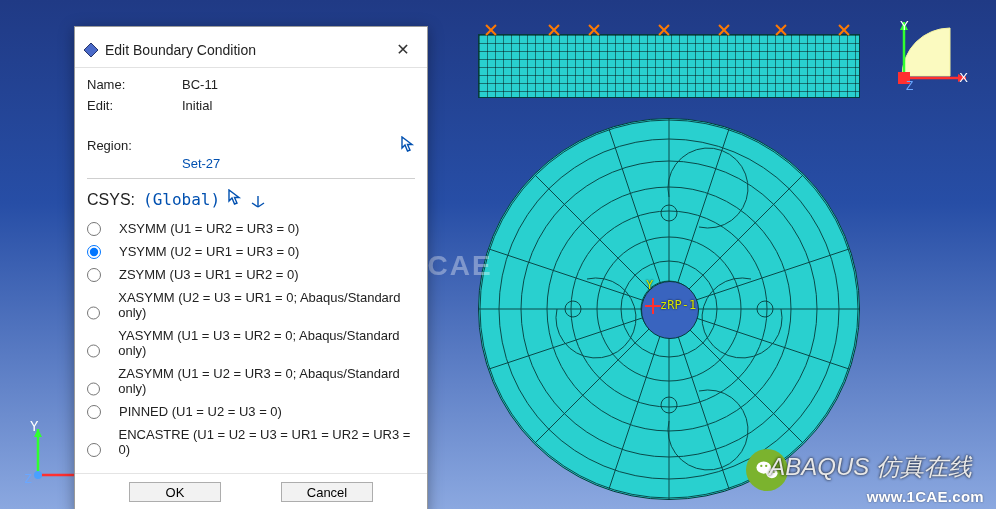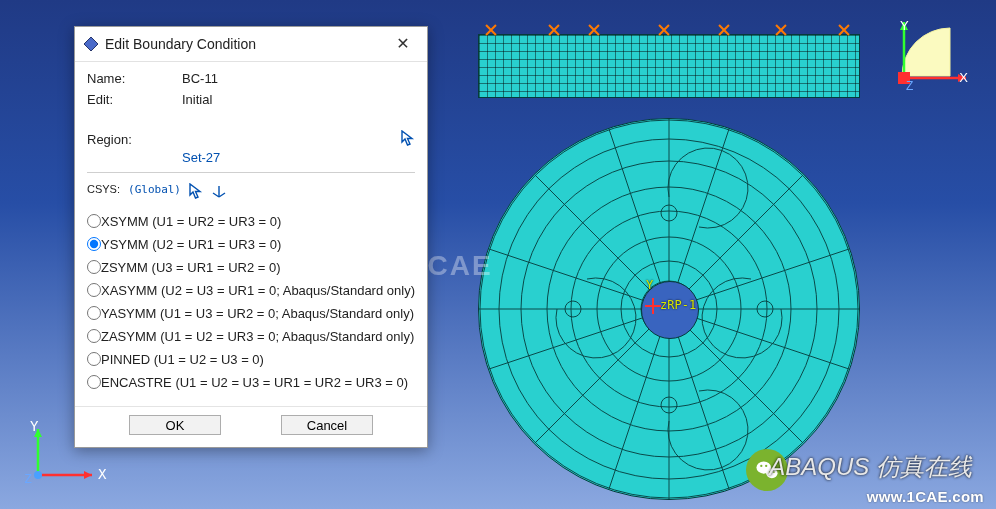--- a/index.html
+++ b/index.html
@@ -145,46 +145,47 @@
     width: 352px;
     background: #fff;
     border: 1px solid #9a9a9a;
     box-shadow: 0 3px 14px rgba(0,0,0,0.35);
   }
   .dlg-title {
     display: flex;
     align-items: center;
     padding: 6px 10px 6px 8px;
     border-bottom: 1px solid #e2e2e2;
+    margin-top: 6px;
   }
   .dlg-title .ico {
     width: 16px; height: 16px;
     margin-right: 6px;
     display:inline-flex;align-items:center;justify-content:center;
   }
   .dlg-title .ttl { flex:1; font-size: 14px; }
   .dlg-title .x {
     width: 28px; height: 22px;
     border: none; background: transparent;
     font-size: 16px; line-height: 1; cursor: pointer;
     color: #333;
   }
   .dlg-form { padding: 6px 12px 4px 12px; }
   .form-row { display:flex; align-items:center; padding: 3px 0; font-size: 13px; gap: 35px; }
   .form-row .lbl { width: 60px; color: #222; }
   .form-row .val { flex:1; }
   .link-text { color: #0150b0; margin-top: 37px; }
   .cursor-ico { color:#0150b0; margin-left:8px; font-size:14px; }
   .hr { height:1px; background:#cfcfcf; margin:4px 0 6px; }
-  .csys-line { display:flex; align-items:flex-start; gap:8px; font-size:11px; font-family: Consolas, monospace; color:#0150b0; padding:4px 0 6px;}
+  .csys-line { display:flex; align-items:flex-end; gap:8px; font-size:16px; font-family: Consolas, monospace; color:#0150b0; padding:4px 0 6px;}
   .csys-line .csys-lbl { color:#222; font-family: "Segoe UI", sans-serif; }
   .tri-icon { width:16px; height:16px; }
   .radio-list { padding: 2px 0 8px 0; }
   .radio-item {
-    display:flex; align-items:flex-start; gap:0;
+    display:flex; align-items:flex-end; gap:18px;
     padding: 4px 0;
     font-size: 13px;
     cursor: pointer;
   }
   .radio-item input { width:14px; height:14px; margin:0; }
   .dlg-buttons {
     display:flex; justify-content:center; gap:60px;
     padding: 8px 12px 12px;
     border-top: 1px solid #e4e4e4;
   }

